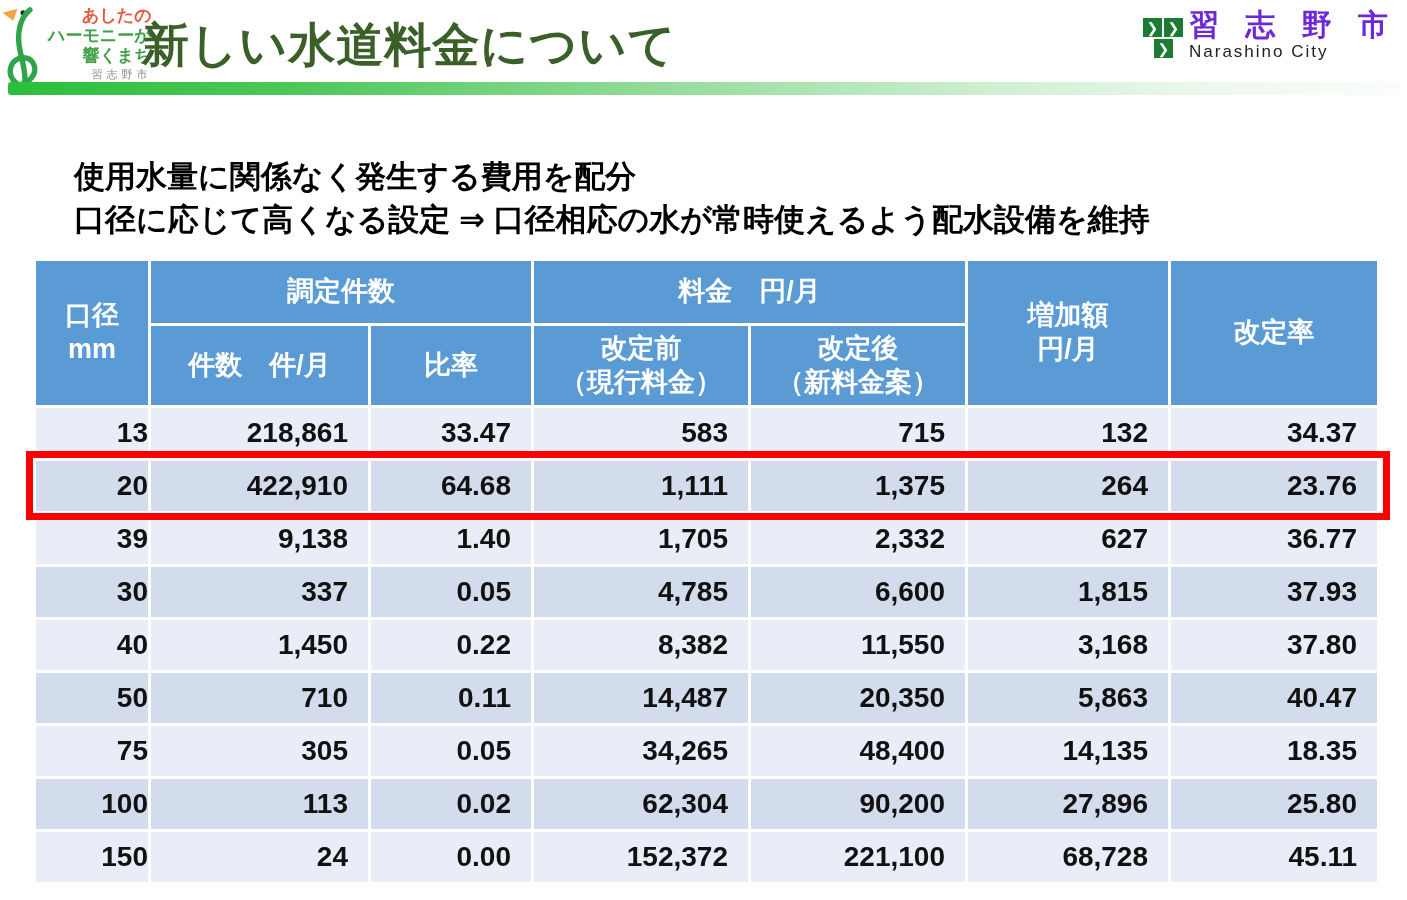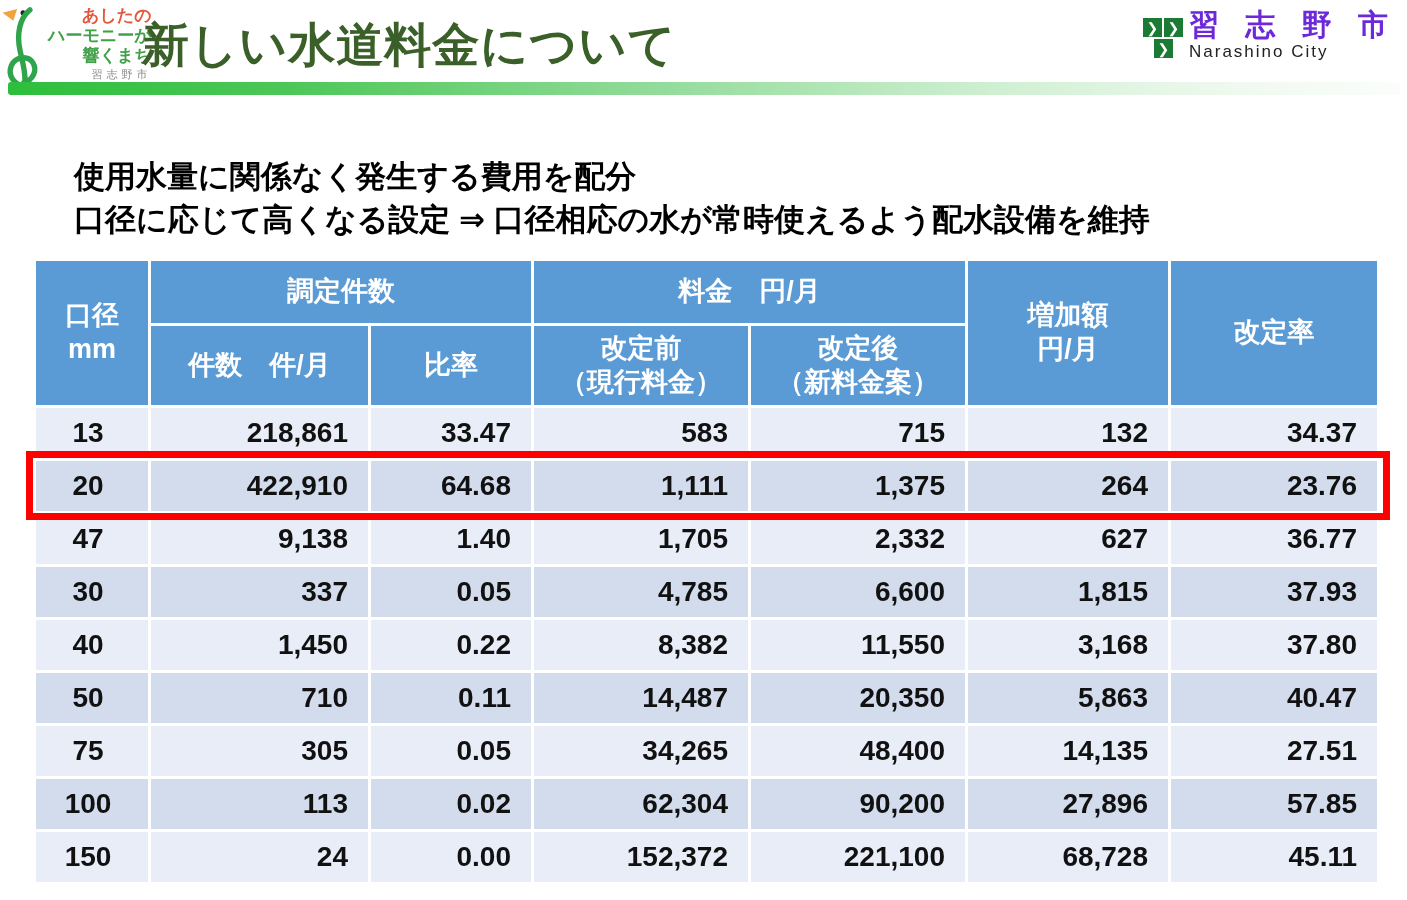--- a/index.html
+++ b/index.html
@@ -69,21 +69,21 @@
   table.rates thead th {
     background: #5B9BD5; color: #ffffff; font-size: 27px;
     text-align: center; line-height: 1.25;
   }
   table.rates thead tr.r1 th { height: 65px; }
   table.rates thead tr.r2 th { height: 82px; }
   table.rates td {
     height: 53px; font-size: 28px; color: #111;
     text-align: right; padding-right: 20px;
   }
-  table.rates td.dia { padding-right: 8px; text-align: center; }
+  table.rates td.dia { padding-right: 0; }
   tbody tr:nth-child(odd)  td { background: #E9EDF7; }
   tbody tr:nth-child(even) td { background: #D3DCEC; }
 
   .hline { display: block; }
 
   .red-box {
     position: absolute; left: 26px; top: 451px; width: 1364px; height: 69px;
     border: 7px solid #FF0000; pointer-events: none;
   }
 </style>
@@ -177,21 +177,21 @@
         <tr>
           <td class="dia">20</td>
           <td>422,910</td>
           <td>64.68</td>
           <td>1,111</td>
           <td>1,375</td>
           <td>264</td>
           <td>23.76</td>
         </tr>
         <tr>
-          <td class="dia">47</td>
+          <td class="dia">39</td>
           <td>9,138</td>
           <td>1.40</td>
           <td>1,705</td>
           <td>2,332</td>
           <td>627</td>
           <td>36.77</td>
         </tr>
         <tr>
           <td class="dia">30</td>
           <td>337</td>
@@ -219,30 +219,30 @@
           <td>5,863</td>
           <td>40.47</td>
         </tr>
         <tr>
           <td class="dia">75</td>
           <td>305</td>
           <td>0.05</td>
           <td>34,265</td>
           <td>48,400</td>
           <td>14,135</td>
-          <td>27.51</td>
+          <td>18.35</td>
         </tr>
         <tr>
           <td class="dia">100</td>
           <td>113</td>
           <td>0.02</td>
           <td>62,304</td>
           <td>90,200</td>
           <td>27,896</td>
-          <td>57.85</td>
+          <td>25.80</td>
         </tr>
         <tr>
           <td class="dia">150</td>
           <td>24</td>
           <td>0.00</td>
           <td>152,372</td>
           <td>221,100</td>
           <td>68,728</td>
           <td>45.11</td>
         </tr>

